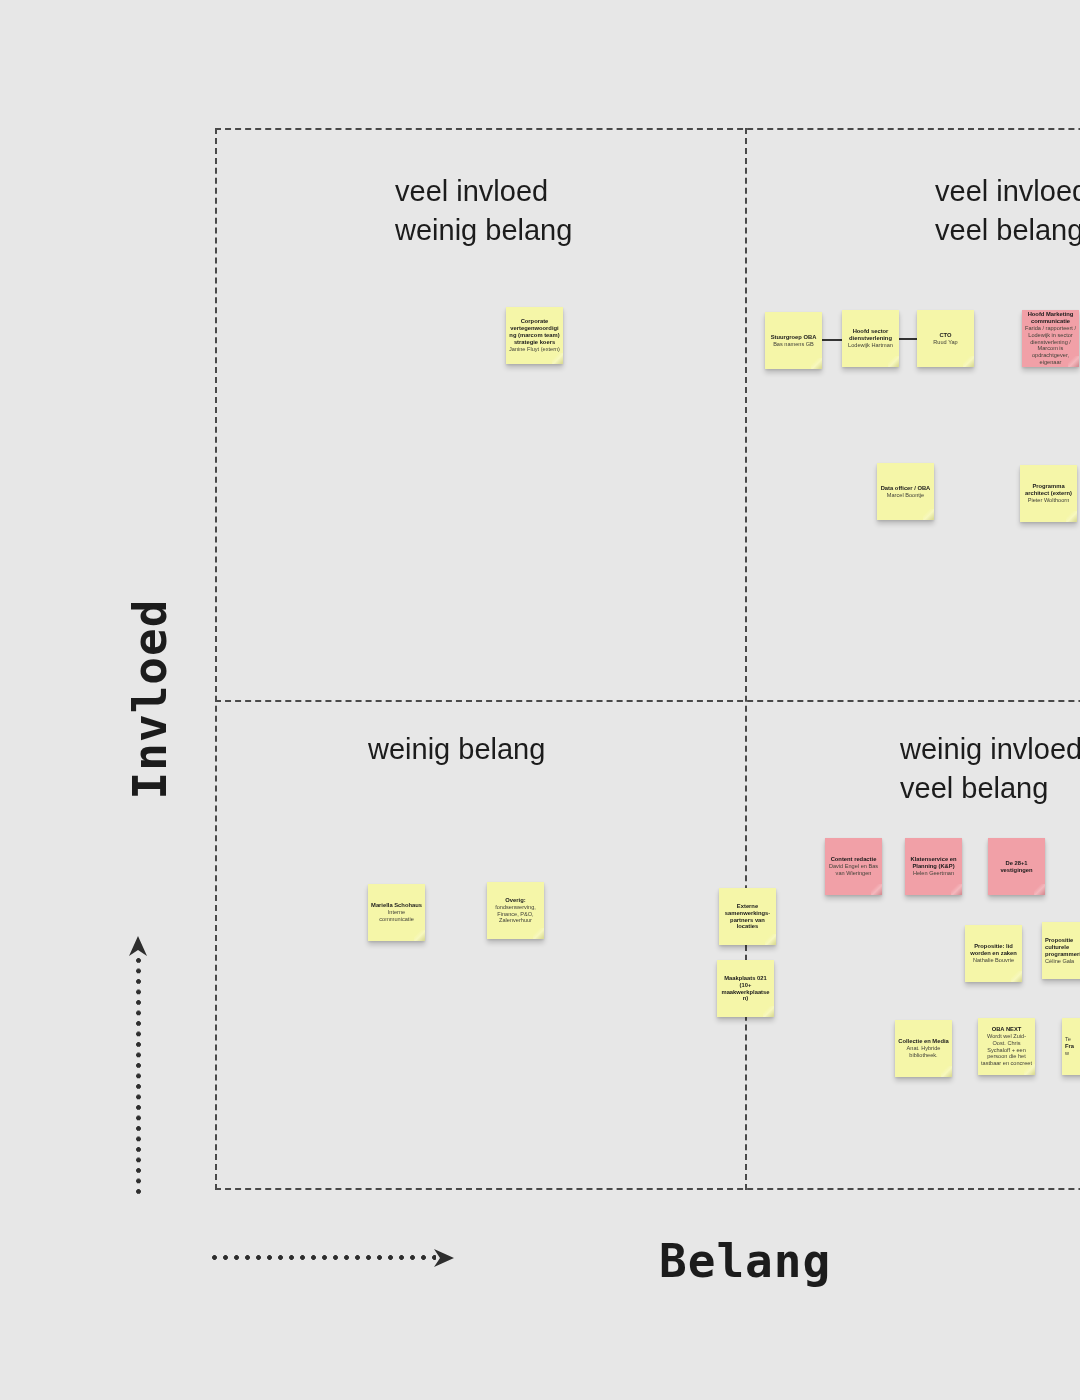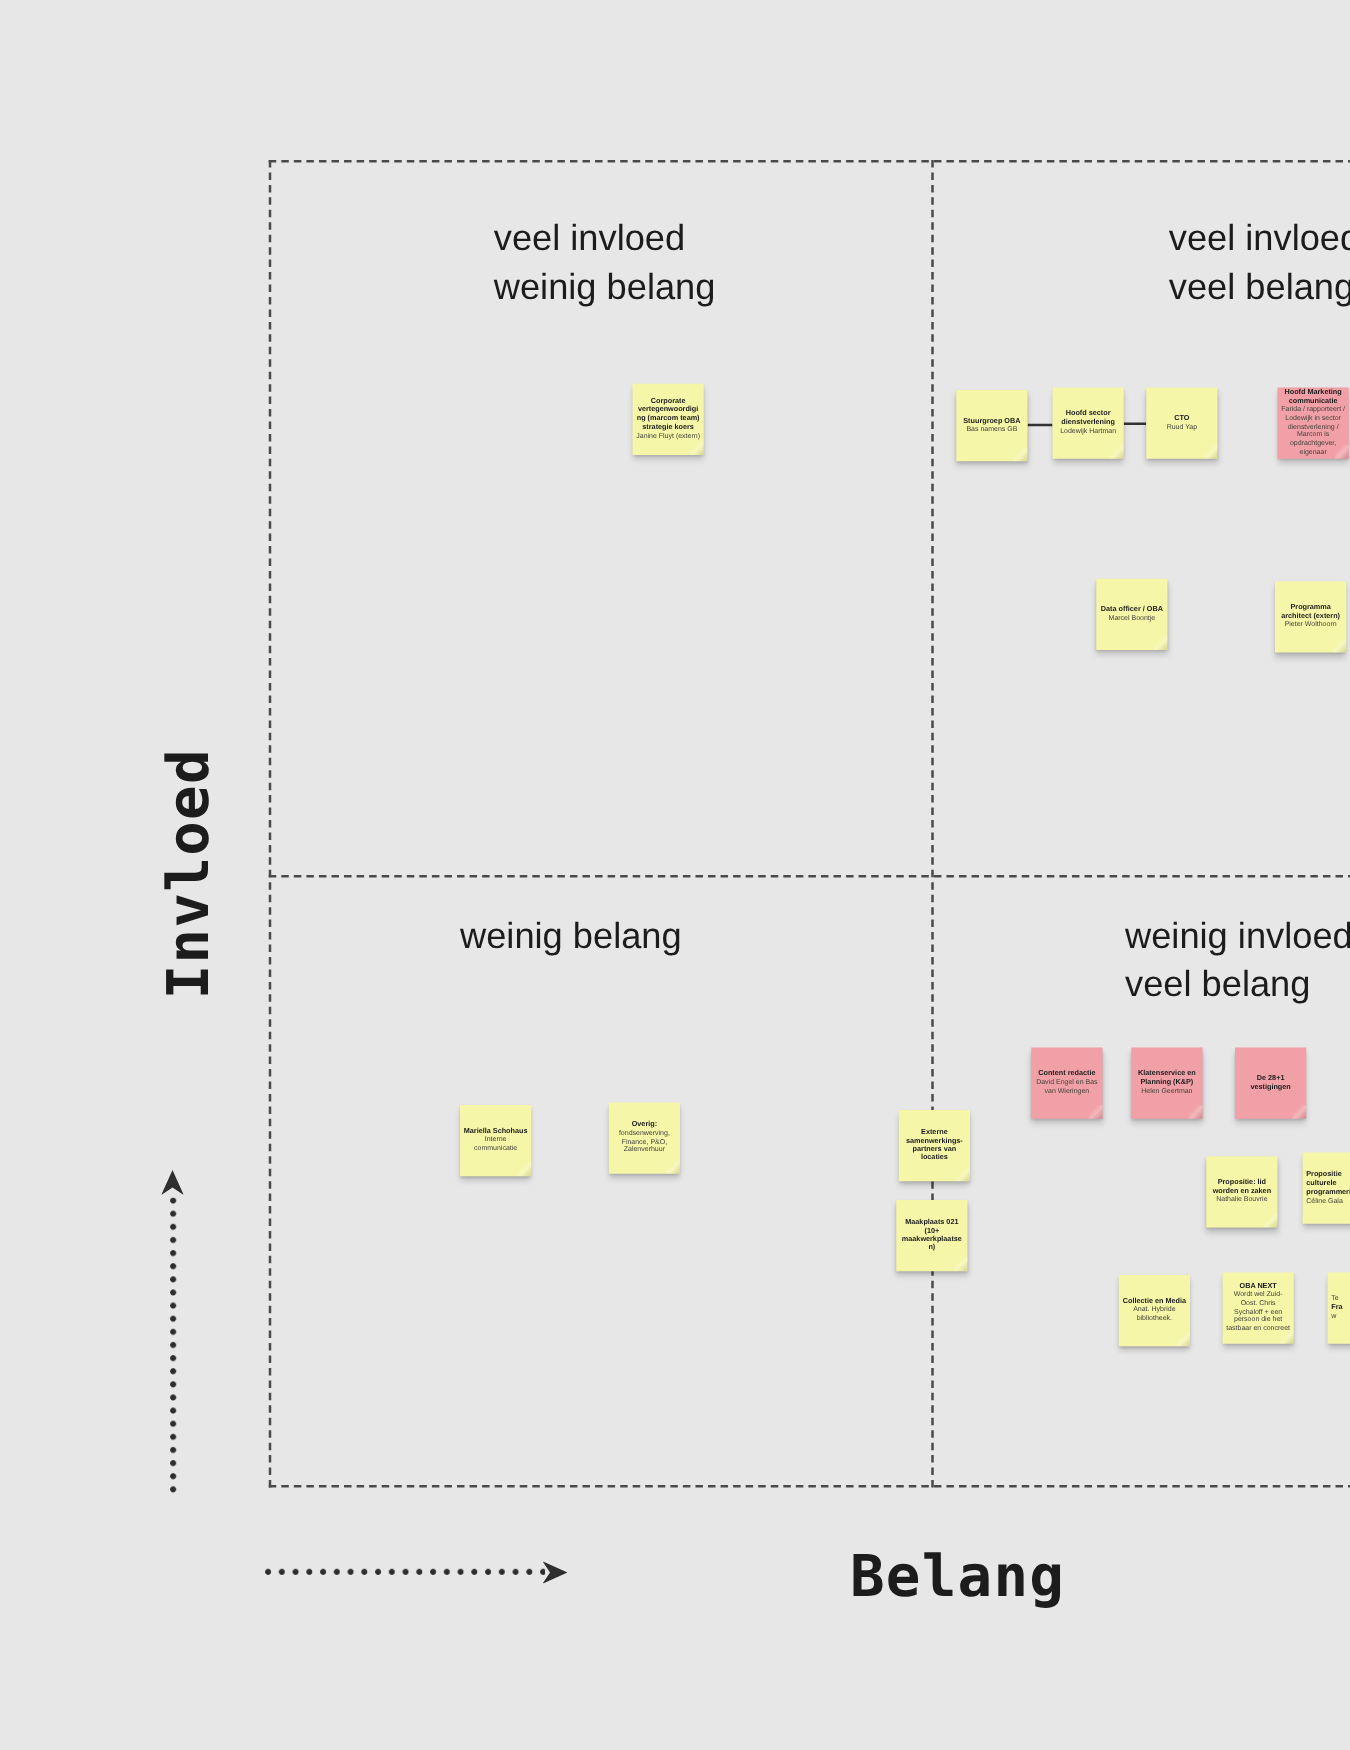--- a/index.html
+++ b/index.html
@@ -49,21 +49,21 @@
     color: #1c1c1c;
     letter-spacing: 1px;
   }
   #y-axis-label {
     left: 0px; top: 672px;
     width: 300px;
     text-align: center;
     transform: rotate(-90deg);
   }
   #x-axis-label {
-    left: 680px; top: 1234px;
+    left: 659px; top: 1234px;
   }
   
   .dotted-h {
     position: absolute;
     height: 5px;
     background-image: radial-gradient(circle at 2.5px 2.5px, #2e2e2e 2.1px, transparent 2.7px);
     background-size: 11px 5px;
     background-repeat: repeat-x;
   }
   .dotted-v {

